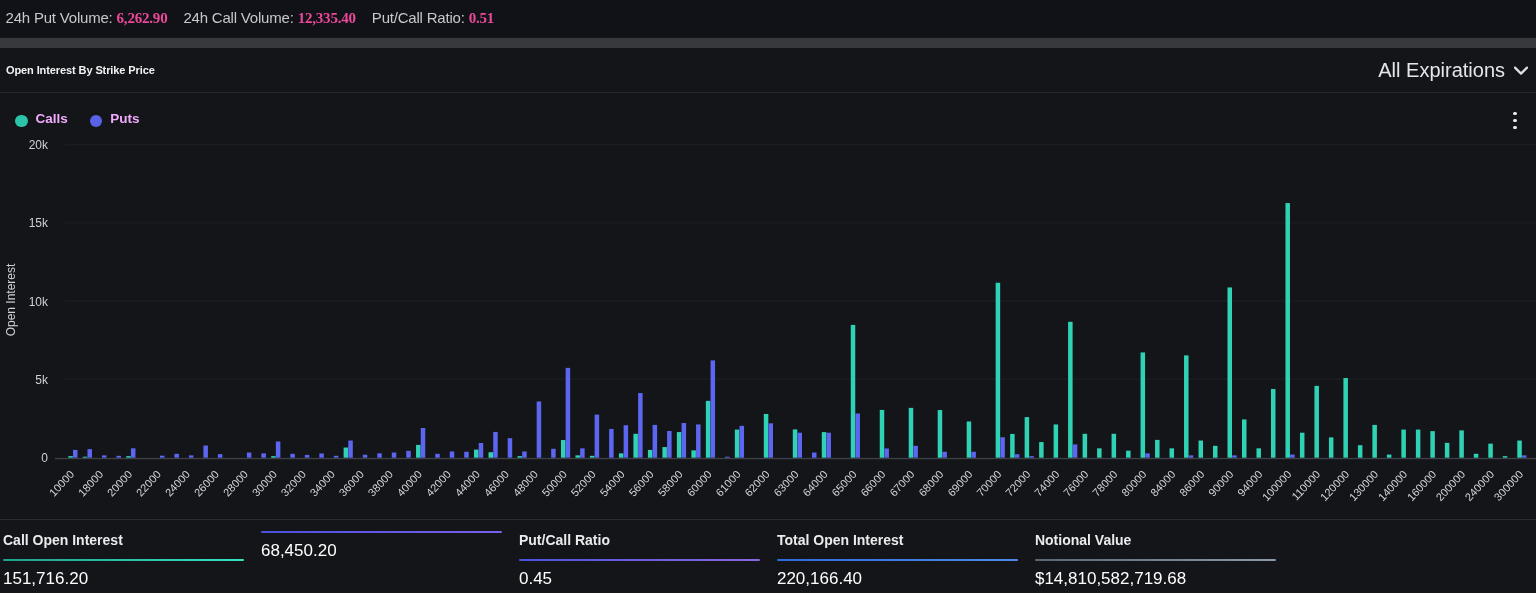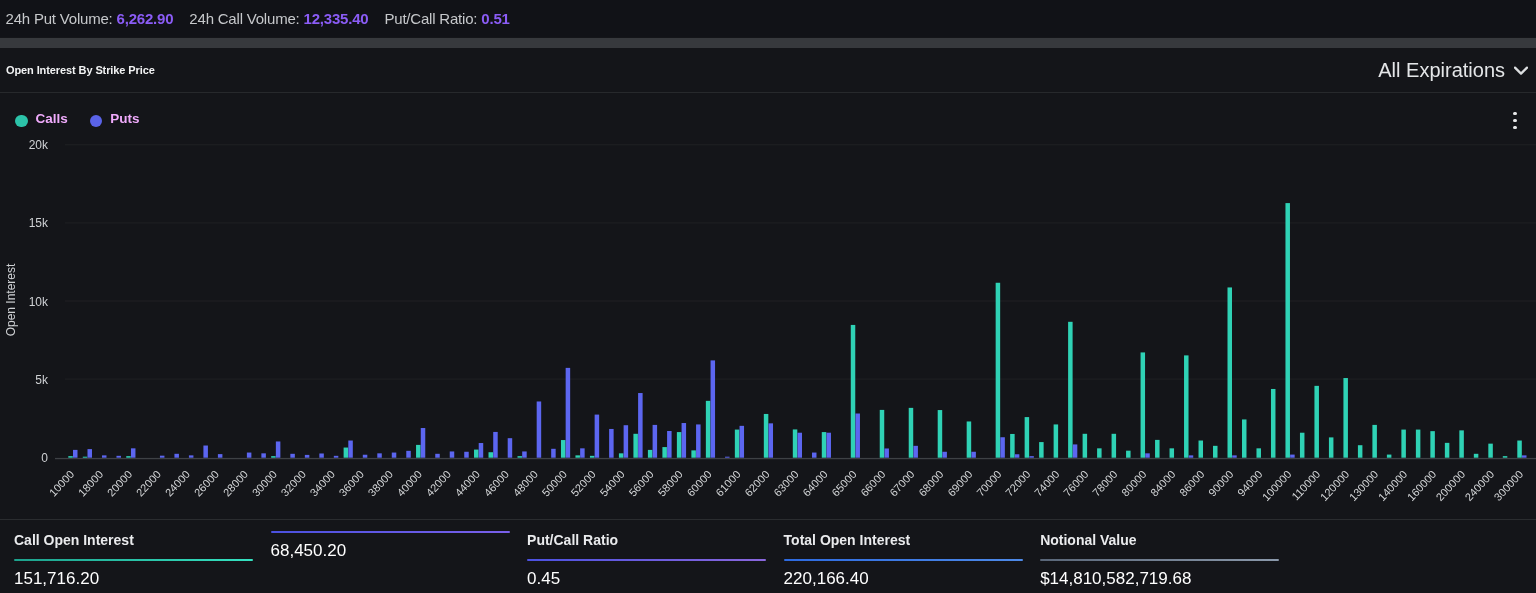--- a/index.html
+++ b/index.html
@@ -1,32 +1,32 @@
 <!DOCTYPE html>
 <html><head><meta charset="utf-8">
 <style>
 * { margin:0; padding:0; box-sizing:border-box; }
 html,body { width:1536px; height:593px; background:#141519; overflow:hidden;
   font-family:"Liberation Sans", sans-serif; }
 .topbar { height:38px; background:#111217; display:flex; align-items:center; padding-left:5.5px;
   font-size:15px; letter-spacing:-0.2px; color:#c6c8cb; position:relative; top:-1px; }
-.topbar b { color:#8b5cf6; font-weight:600; }
+.topbar b { color:#ec4899; font-weight:600;font-family:Liberation Serif, serif; }
 .topbar .it { margin-right:16px; }
 .divbar { height:10px; background:#37393d; }
 .hdr { height:45px; display:flex; align-items:center; justify-content:space-between;
   padding:0 8px 0 6px; border-bottom:1px solid #27292c; }
 .hdr .title { font-size:11px; font-weight:700; color:#f2f3f4; letter-spacing:-0.1px; }
 .hdr .right { font-size:20px; color:#e4e6e8; display:flex; align-items:center; }
 .chart { position:relative; height:426px; }
 .legend { position:absolute; left:15px; top:19px; display:flex; align-items:center; height:13px;
   font-size:13.5px; font-weight:700; color:#f0abfc; }
 .dot { width:12.5px; height:12.5px; border-radius:50%; margin-right:8px; position:relative; top:2.5px; }
 .menu { position:absolute; right:19.4px; top:18.6px; width:3.4px; }
 .menu i { display:block; width:3.4px; height:3.4px; border-radius:50%; background:#e8e9ea; margin-bottom:3.7px; }
-.stats { height:74px; border-top:1px solid #2a2c2f; display:flex; padding-left:14px; }
+.stats { height:74px; border-top:1px solid #2a2c2f; display:flex; padding-left:3px; }
 .card { width:240.8px; margin-right:17.2px; }
 .card:last-child { margin-right:0; }
 .ct { margin-top:12px; font-size:14px; font-weight:700; color:#eaebed; }
 .cu { height:2px; margin-top:10.5px; border-radius:1px; }
 .cv { margin-top:8.5px; font-size:17px; color:#fff; }
 </style></head>
 <body>
 <div class="topbar">
  <span class="it">24h Put Volume: <b>6,262.90</b></span>
  <span class="it">24h Call Volume: <b>12,335.40</b></span>

